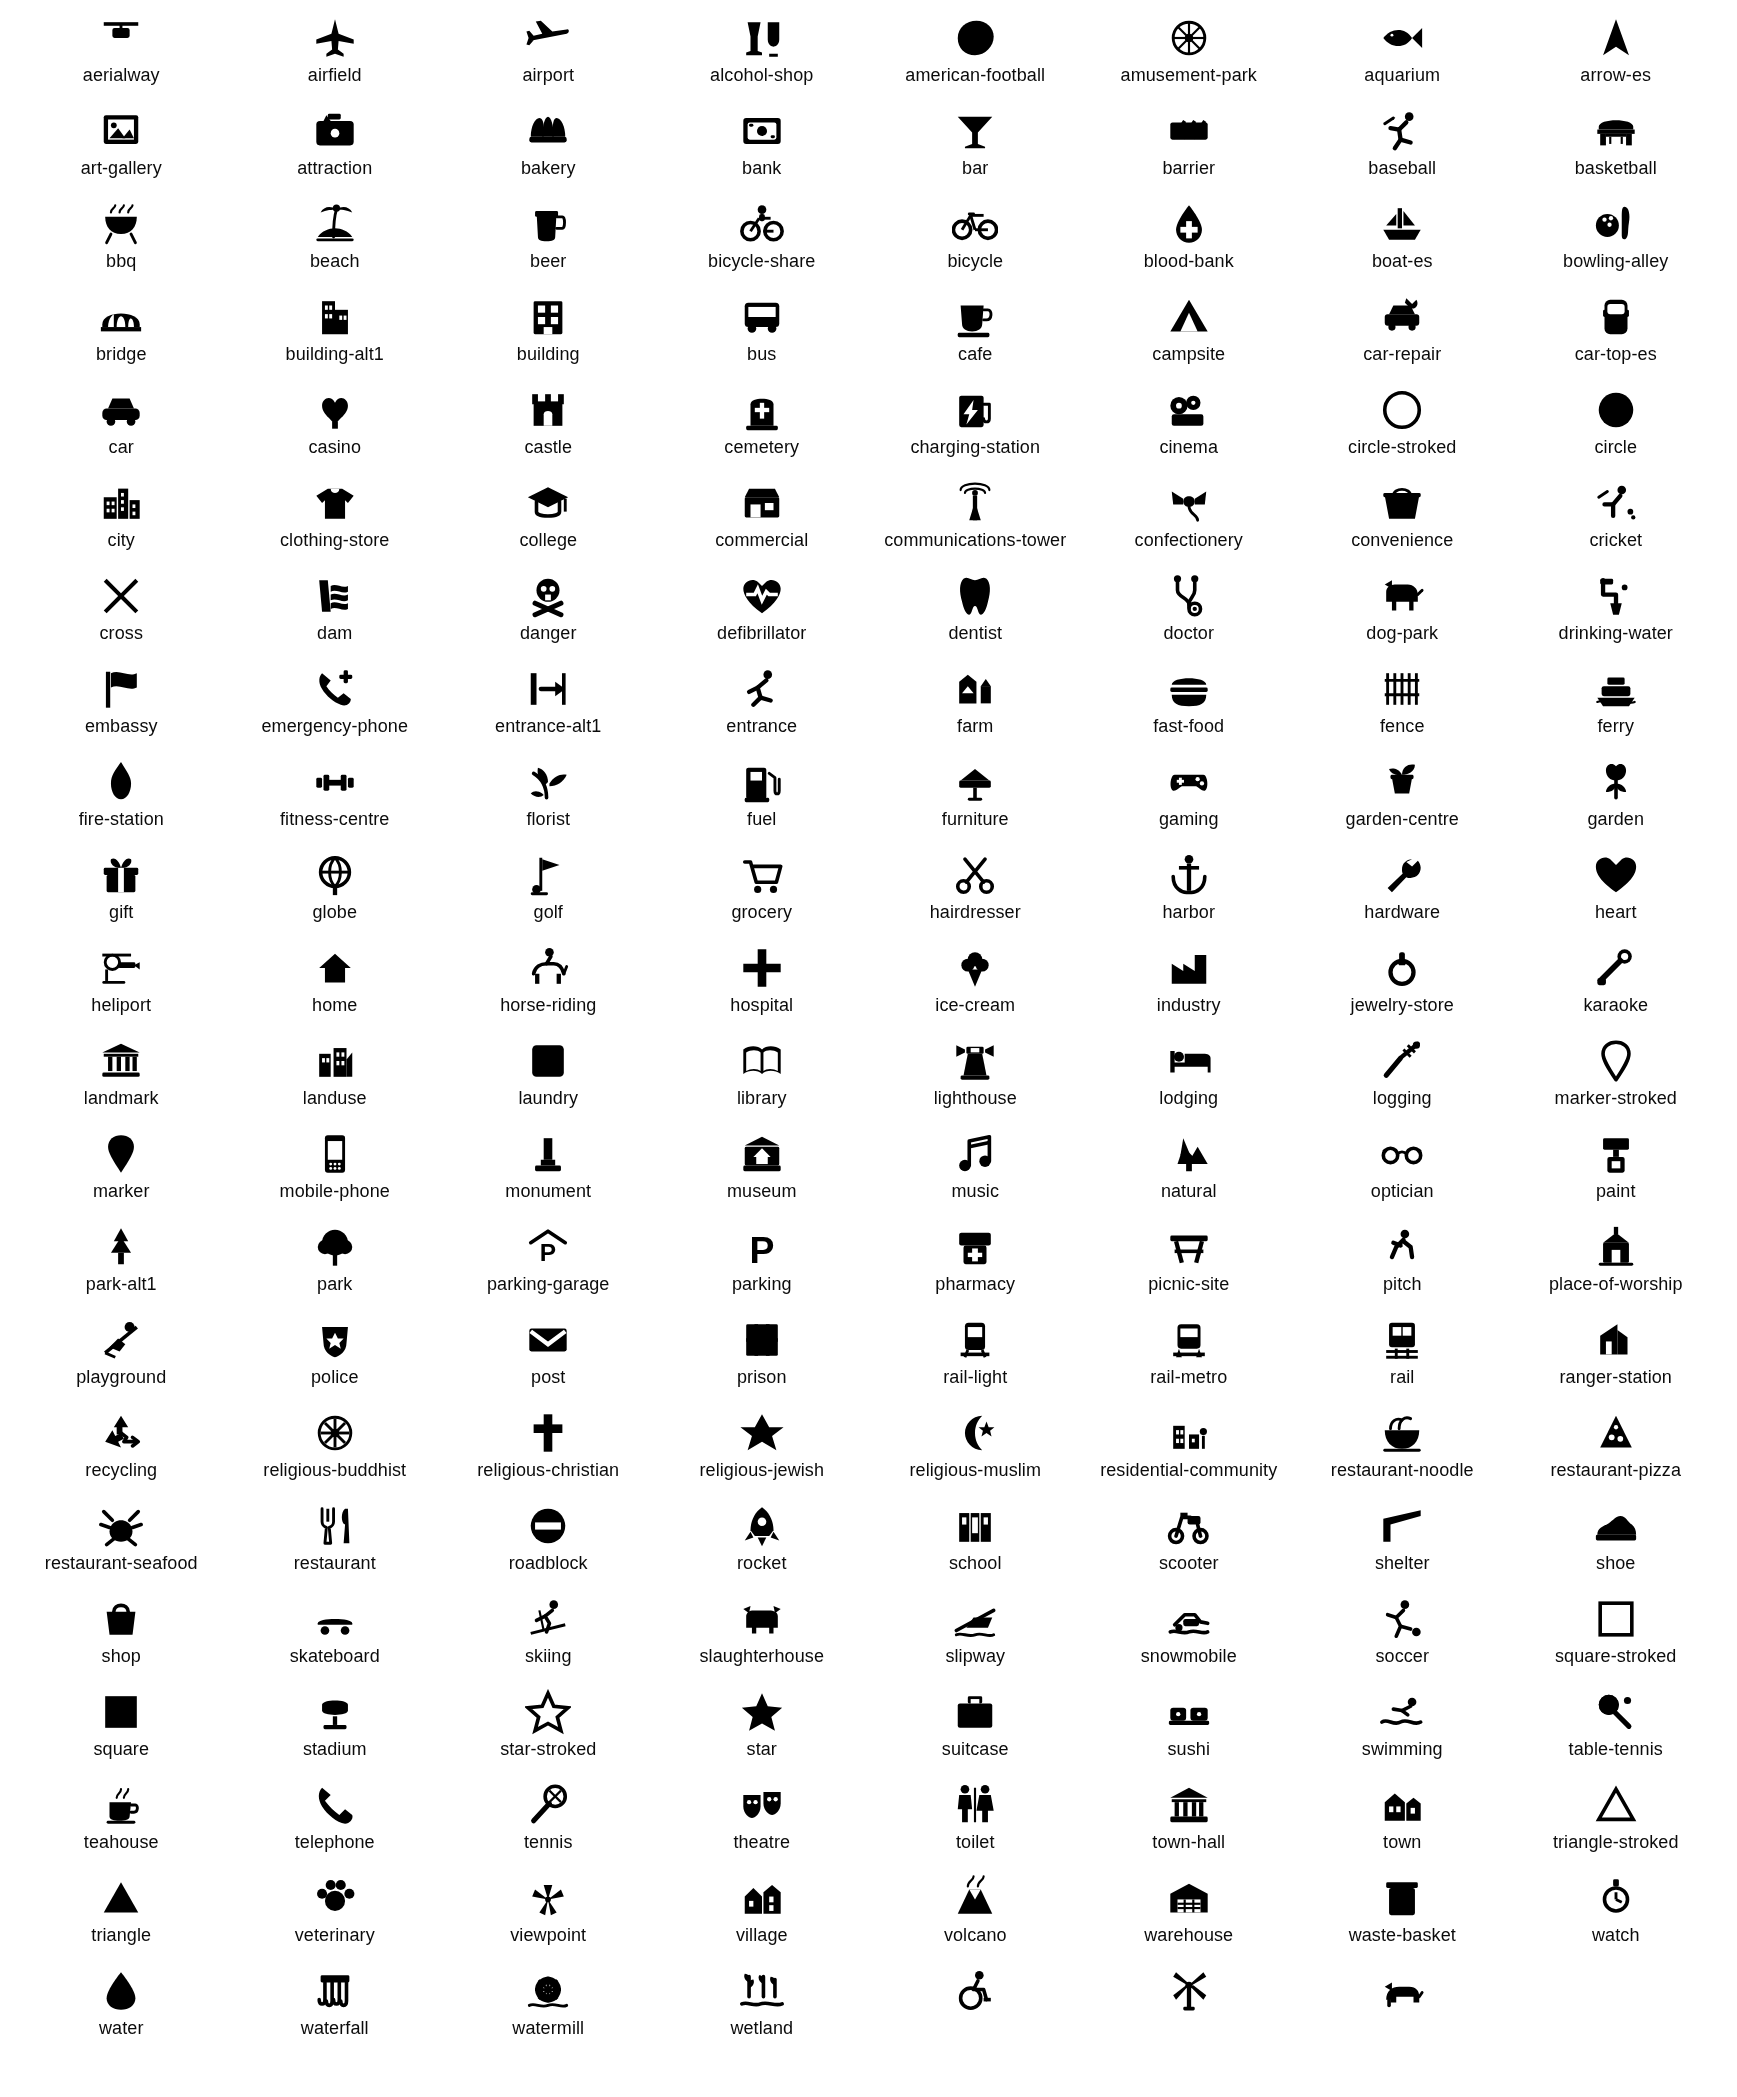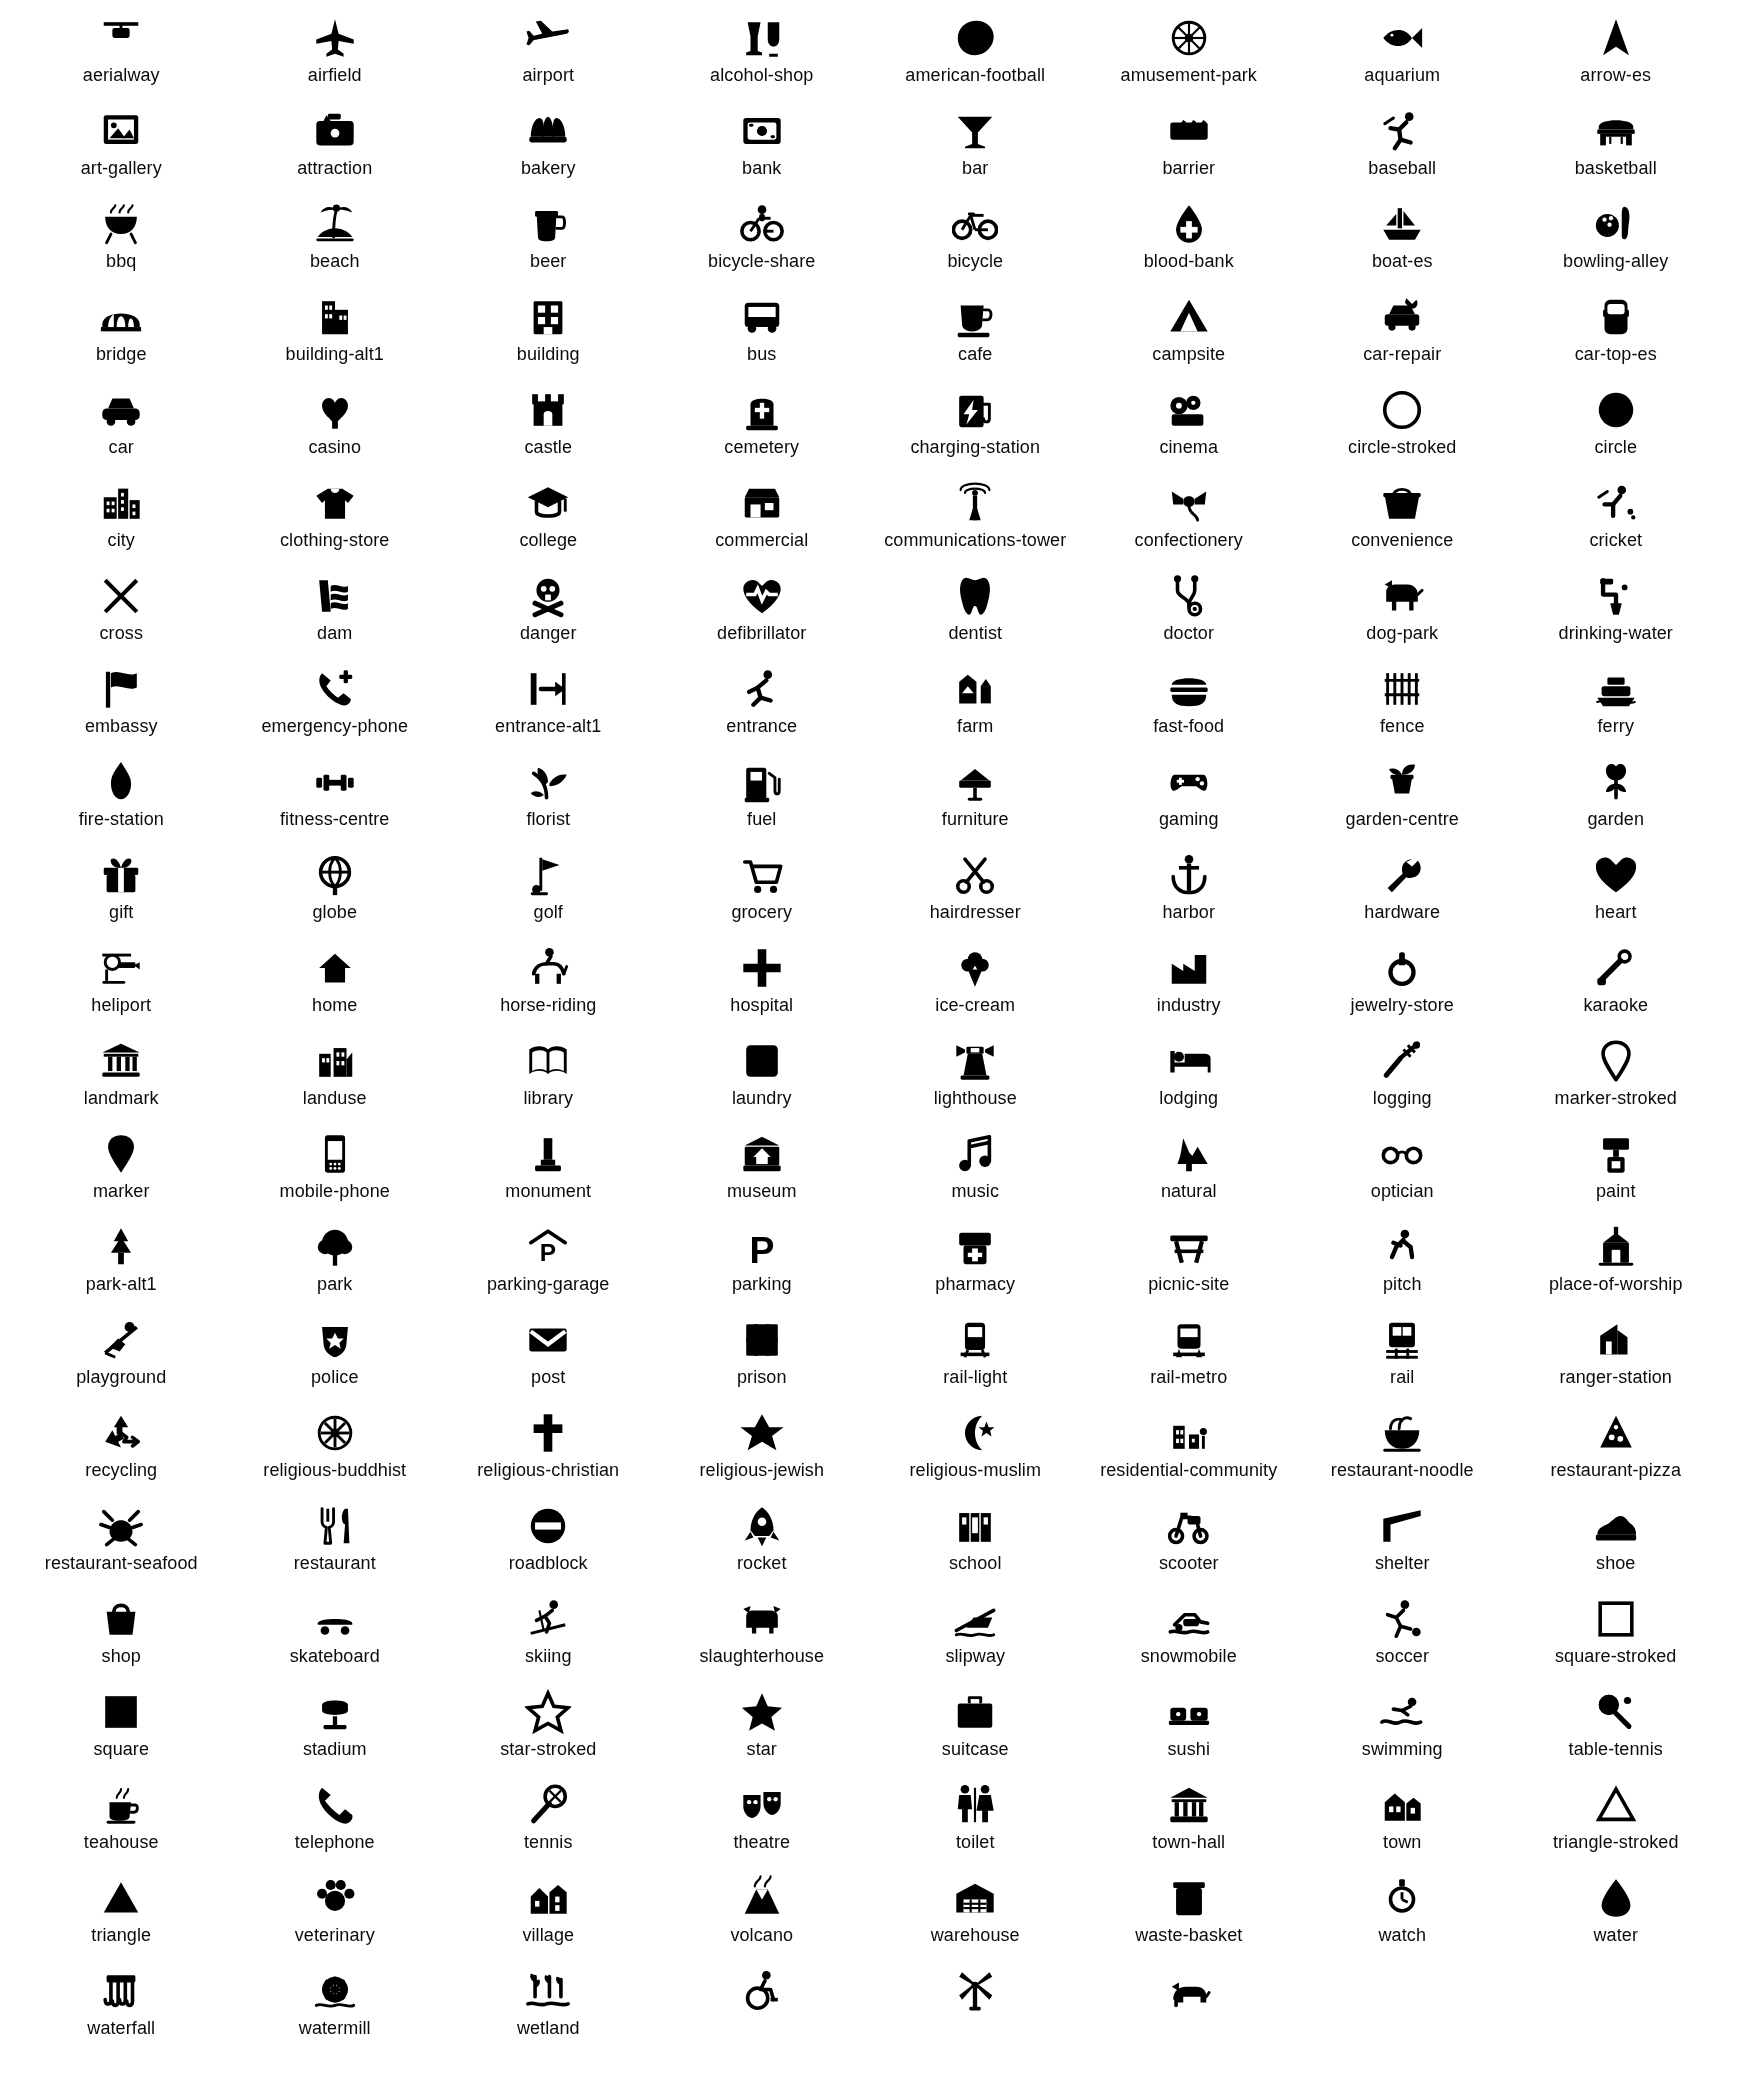--- a/index.html
+++ b/index.html
@@ -1244,41 +1244,41 @@
               <polygon points="48,30 56,20 56,54 48,54"></polygon>
             </g>
           </svg>
         </div>
         <div class="label">landuse</div>
       </div>
       <div class="cell">
         <div class="glyph">
           <svg width="46" height="46" viewBox="0 0 64 64" aria-hidden="true">
             <g fill="#000" stroke="none">
+              <rect x="10" y="10" width="44" height="44" rx="6"></rect>
+              <circle cx="32" cy="34" r="12" fill="none" stroke="#000" stroke-width="5"></circle>
+              <circle cx="18" cy="18" r="4"></circle>
+              <circle cx="28" cy="18" r="4"></circle>
+            </g>
+          </svg>
+        </div>
+        <div class="label">laundry</div>
+      </div>
+      <div class="cell">
+        <div class="glyph">
+          <svg width="46" height="46" viewBox="0 0 64 64" aria-hidden="true">
+            <g fill="#000" stroke="none">
               <path d="M6,16 C14,10 26,10 32,16 L32,50 C26,44 14,44 6,50 Z"></path>
               <path d="M58,16 C50,10 38,10 32,16 L32,50 C38,44 50,44 58,50 Z"></path>
               <path d="M10,20 C16,16 26,16 30,20 L30,46 C26,42 16,42 10,46 Z" fill="#fff"></path>
               <path d="M54,20 C48,16 38,16 34,20 L34,46 C38,42 48,42 54,46 Z" fill="#fff"></path>
             </g>
           </svg>
         </div>
         <div class="label">library</div>
-      </div>
-      <div class="cell">
-        <div class="glyph">
-          <svg width="46" height="46" viewBox="0 0 64 64" aria-hidden="true">
-            <g fill="#000" stroke="none">
-              <rect x="10" y="10" width="44" height="44" rx="6"></rect>
-              <circle cx="32" cy="34" r="12" fill="none" stroke="#000" stroke-width="5"></circle>
-              <circle cx="18" cy="18" r="4"></circle>
-              <circle cx="28" cy="18" r="4"></circle>
-            </g>
-          </svg>
-        </div>
-        <div class="label">laundry</div>
       </div>
       <div class="cell">
         <div class="glyph">
           <svg width="46" height="46" viewBox="0 0 64 64" aria-hidden="true">
             <g fill="#000" stroke="none">
               <polygon points="22,22 42,22 48,52 16,52"></polygon>
               <rect x="20" y="12" width="24" height="10" rx="2"></rect>
               <rect x="26" y="14" width="12" height="6" fill="#fff"></rect>
               <polygon points="6,10 18,16 18,20 6,26"></polygon>
               <polygon points="58,10 46,16 46,20 58,26"></polygon>
@@ -2183,20 +2183,35 @@
               <circle cx="52" cy="26" r="7"></circle>
             </g>
           </svg>
         </div>
         <div class="label">veterinary</div>
       </div>
       <div class="cell">
         <div class="glyph">
           <svg width="46" height="46" viewBox="0 0 64 64" aria-hidden="true">
             <g fill="#000" stroke="none">
+              <polygon points="32,34 26,14 38,14"></polygon>
+              <polygon points="32,34 14,20 10,30"></polygon>
+              <polygon points="32,34 50,20 54,30"></polygon>
+              <polygon points="32,34 20,52 28,56"></polygon>
+              <polygon points="32,34 44,52 36,56"></polygon>
+              <circle cx="32" cy="34" r="4"></circle>
+            </g>
+          </svg>
+        </div>
+        <div class="label">viewpoint</div>
+      </div>
+      <div class="cell">
+        <div class="glyph">
+          <svg width="46" height="46" viewBox="0 0 64 64" aria-hidden="true">
+            <g fill="#000" stroke="none">
               <path d="M8,54 L8,30 L20,18 L32,30 L32,54 Z"></path>
               <rect x="14" y="36" width="6" height="8" fill="#fff"></rect>
               <path d="M34,54 L34,24 L46,14 L58,24 L58,54 Z"></path>
               <rect x="42" y="30" width="6" height="8" fill="#fff"></rect>
               <rect x="42" y="42" width="6" height="8" fill="#fff"></rect>
             </g>
           </svg>
         </div>
         <div class="label">village</div>
       </div>

